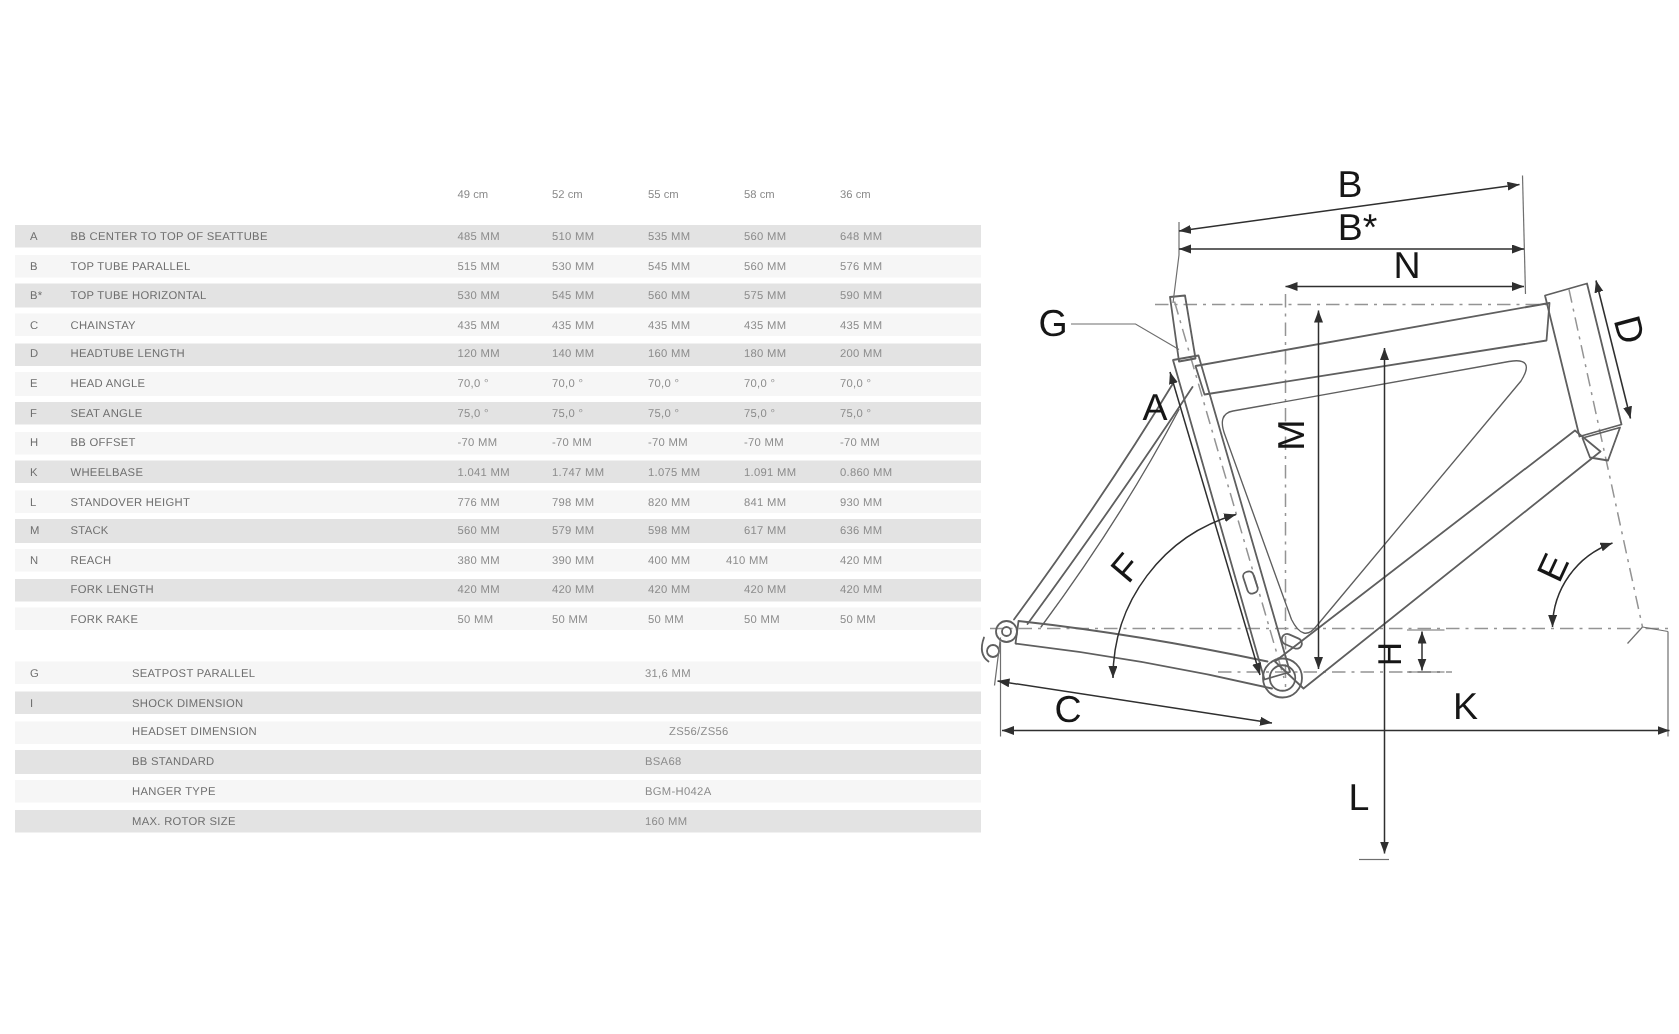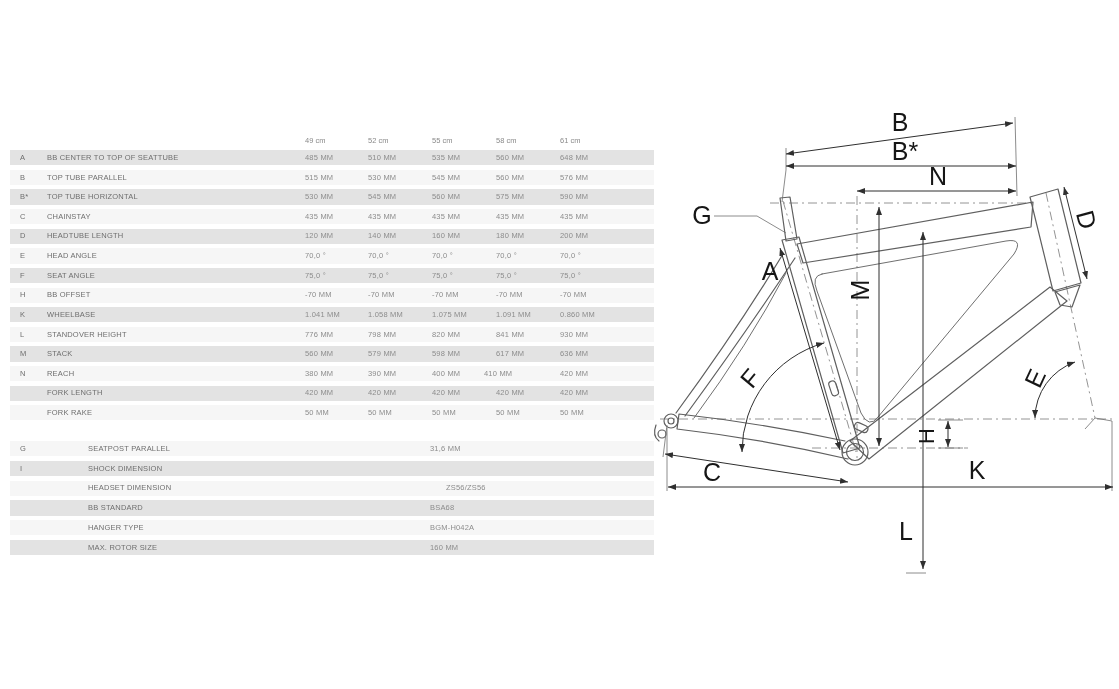--- a/index.html
+++ b/index.html
@@ -3,21 +3,21 @@
 <meta charset="utf-8">
 <style>
   html,body{margin:0;padding:0;}
   body{
     width:1119px;height:689px;overflow:hidden;background:#ffffff;
     font-family:"Liberation Sans", sans-serif;position:relative;
   }
   #stage{position:absolute;left:0;top:0;width:1119px;height:689px;}
   
   .colhead{
-    position:absolute;top:133px;height:16px;line-height:16px;
+    position:absolute;top:122px;height:16px;line-height:16px;
     font-size:7.5px;color:#8a8a8a;white-space:nowrap;text-align:center;
   }
   .row{position:absolute;left:10px;width:644px;height:19.6px;line-height:19.6px;}
   .band{position:absolute;left:0;right:0;top:2.2px;bottom:2.2px;background:#f6f6f6;}
   .shaded > .band{background:#e3e3e3;}
   .cell{
     position:absolute;top:0;height:19.6px;line-height:19.6px;
     font-size:7.5px;color:#6e6e6e;white-space:nowrap;letter-spacing:.2px;
   }
   .cell.val{color:#8c8c8c;}
@@ -27,21 +27,21 @@
 </style>
 </head>
 <body>
 
 <div id="stage">
 
   <span class="colhead" style="left:305px">49 cm</span>
   <span class="colhead" style="left:368px">52 cm</span>
   <span class="colhead" style="left:432px">55 cm</span>
   <span class="colhead" style="left:496px">58 cm</span>
-  <span class="colhead" style="left:560px">61 cm</span>
+  <span class="colhead" style="left:560px">36 cm</span>
 
   <div id="geo-rows">
       <div class="row shaded" style="top: 148px;">
         <div class="band"></div>
         <span class="cell" style="left:10px">A</span>
         <span class="cell" style="left:37px">BB CENTER TO TOP OF SEATTUBE</span>
         <span class="cell val" style="left:295px">485 MM</span>
         <span class="cell val" style="left:358px">510 MM</span>
         <span class="cell val" style="left:422px">535 MM</span>
         <span class="cell val" style="left:486px">560 MM</span>
@@ -115,21 +115,21 @@
         <span class="cell val" style="left:358px">-70 MM</span>
         <span class="cell val" style="left:422px">-70 MM</span>
         <span class="cell val" style="left:486px">-70 MM</span>
         <span class="cell val" style="left:550px">-70 MM</span>
       </div>
       <div class="row shaded" style="top: 304.96px;">
         <div class="band"></div>
         <span class="cell" style="left:10px">K</span>
         <span class="cell" style="left:37px">WHEELBASE</span>
         <span class="cell val" style="left:295px">1.041 MM</span>
-        <span class="cell val" style="left:358px">1.058 MM</span>
+        <span class="cell val" style="left:358px">1.747 MM</span>
         <span class="cell val" style="left:422px">1.075 MM</span>
         <span class="cell val" style="left:486px">1.091 MM</span>
         <span class="cell val" style="left:550px">0.860 MM</span>
       </div>
       <div class="row" style="top: 324.58px;">
         <div class="band"></div>
         <span class="cell" style="left:10px">L</span>
         <span class="cell" style="left:37px">STANDOVER HEIGHT</span>
         <span class="cell val" style="left:295px">776 MM</span>
         <span class="cell val" style="left:358px">798 MM</span>

